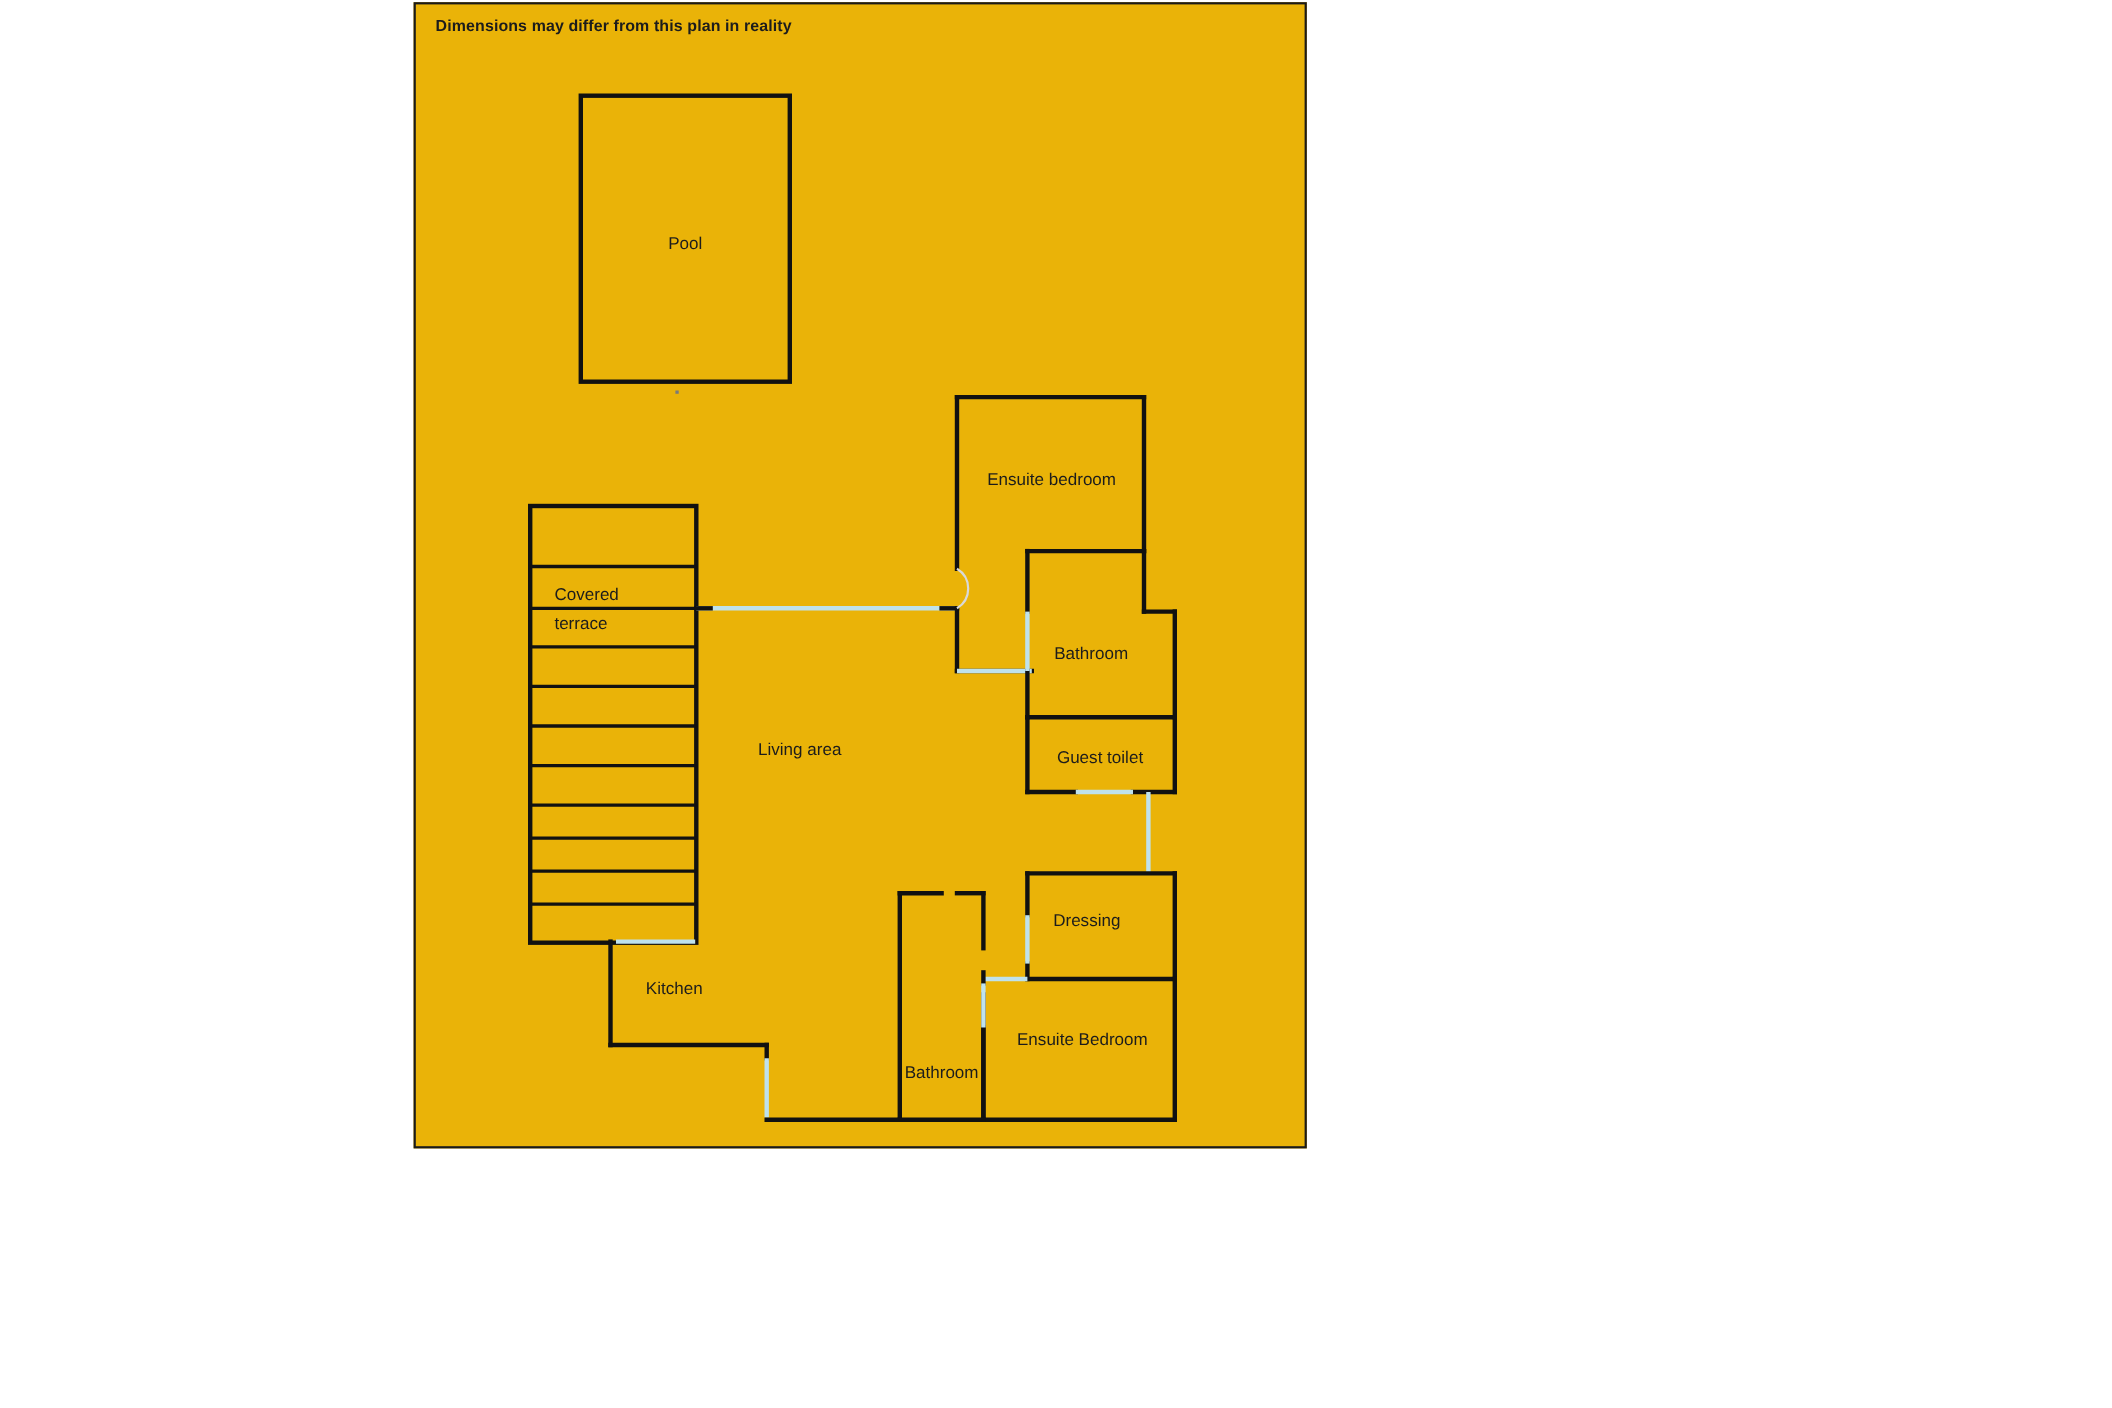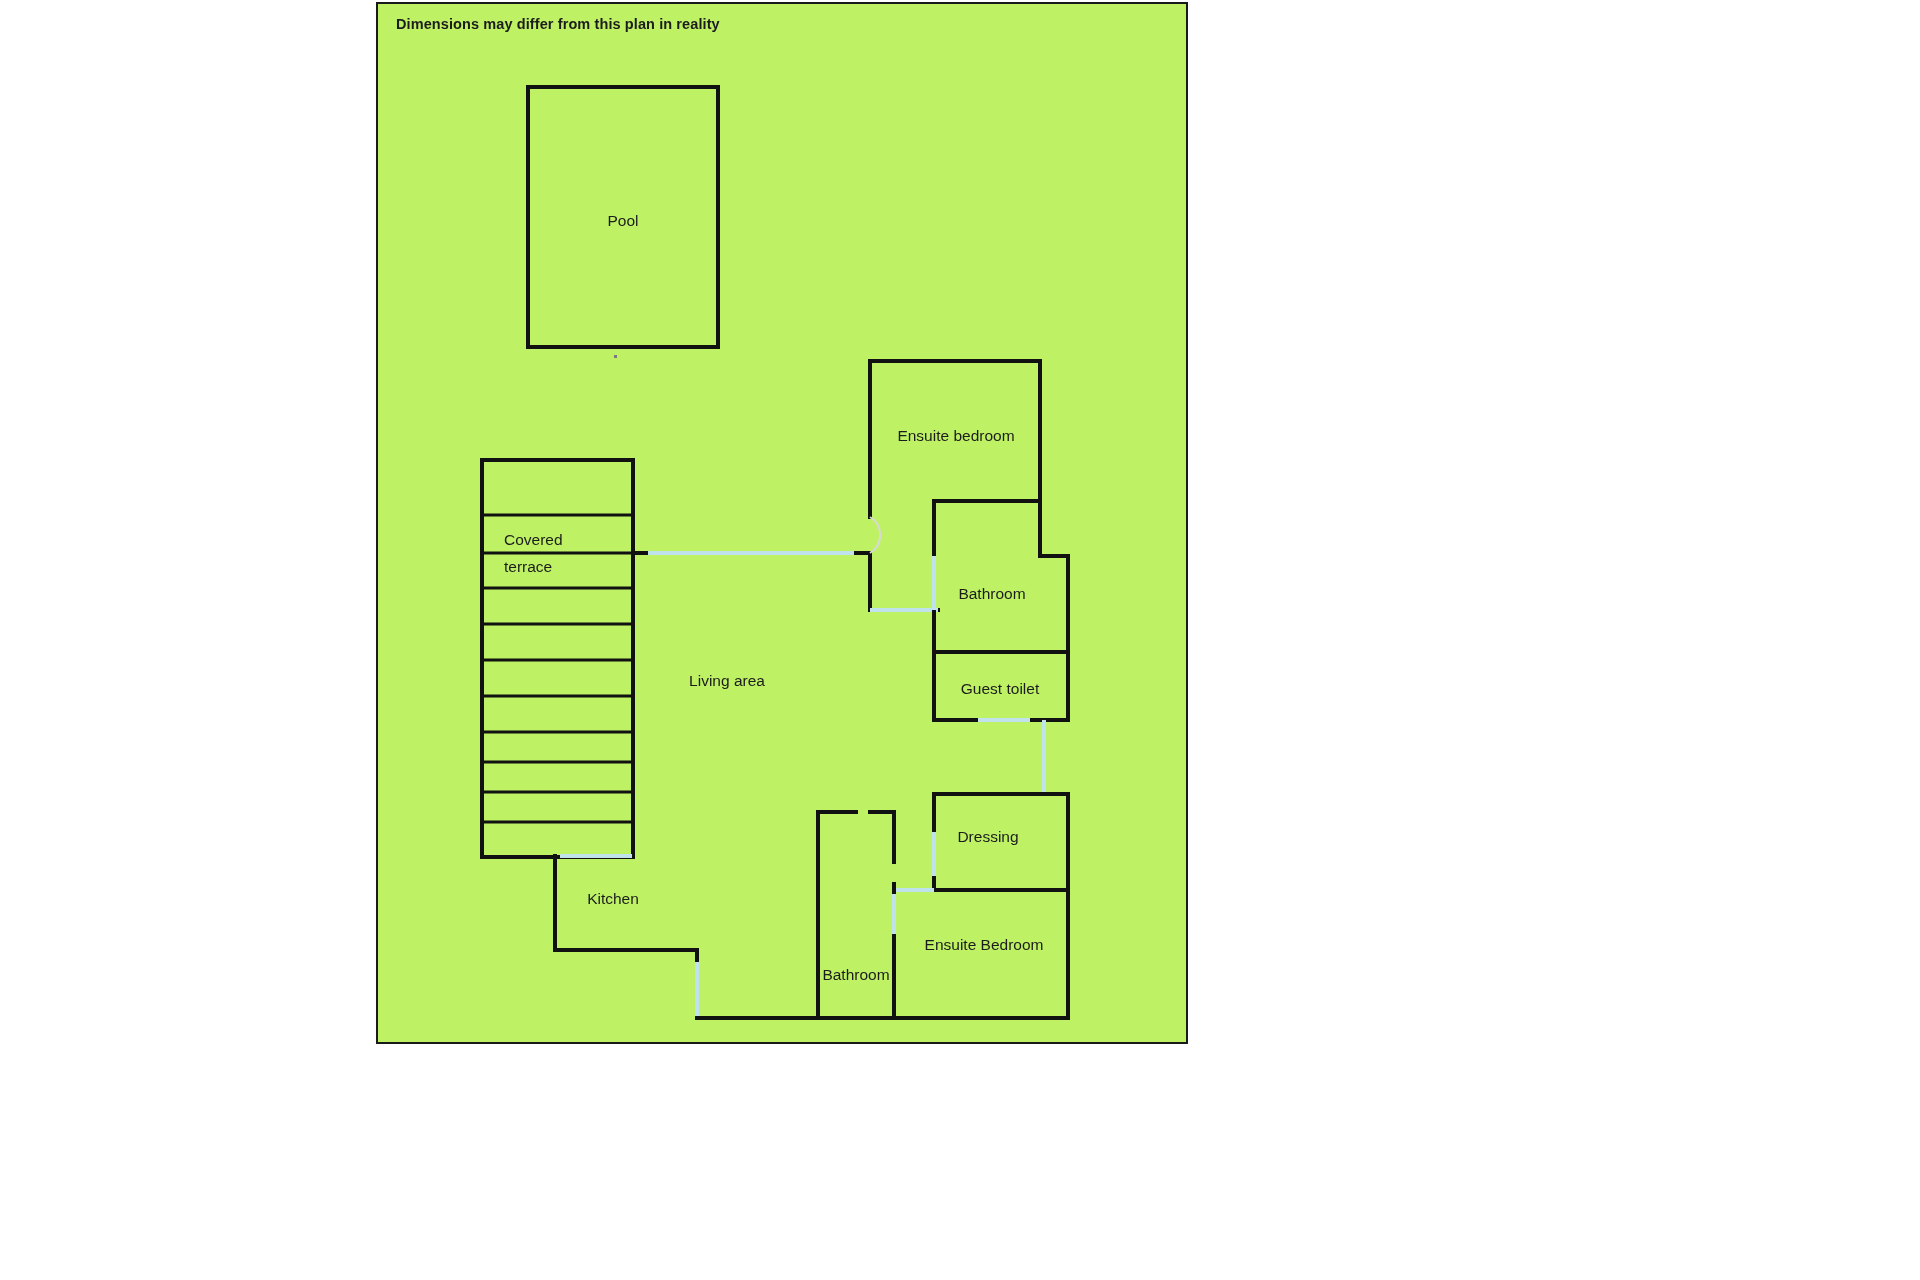--- a/index.html
+++ b/index.html
@@ -18,21 +18,21 @@
     height: 1280px;
     background: #ffffff;
   }
   
   #sheet {
     position: absolute;
     left: 376px;
     top: 2px;
     width: 812px;
     height: 1042px;
-    background: #bef264;
+    background: #eab308;
     border: 2.5px solid #1a1a1a;
     box-sizing: border-box;
   }
   #disclaimer {
     position: absolute;
     left: 18px;
     top: 12px;
     font-size: 14.5px;
     font-weight: bold;
     color: #1c1c1c;

